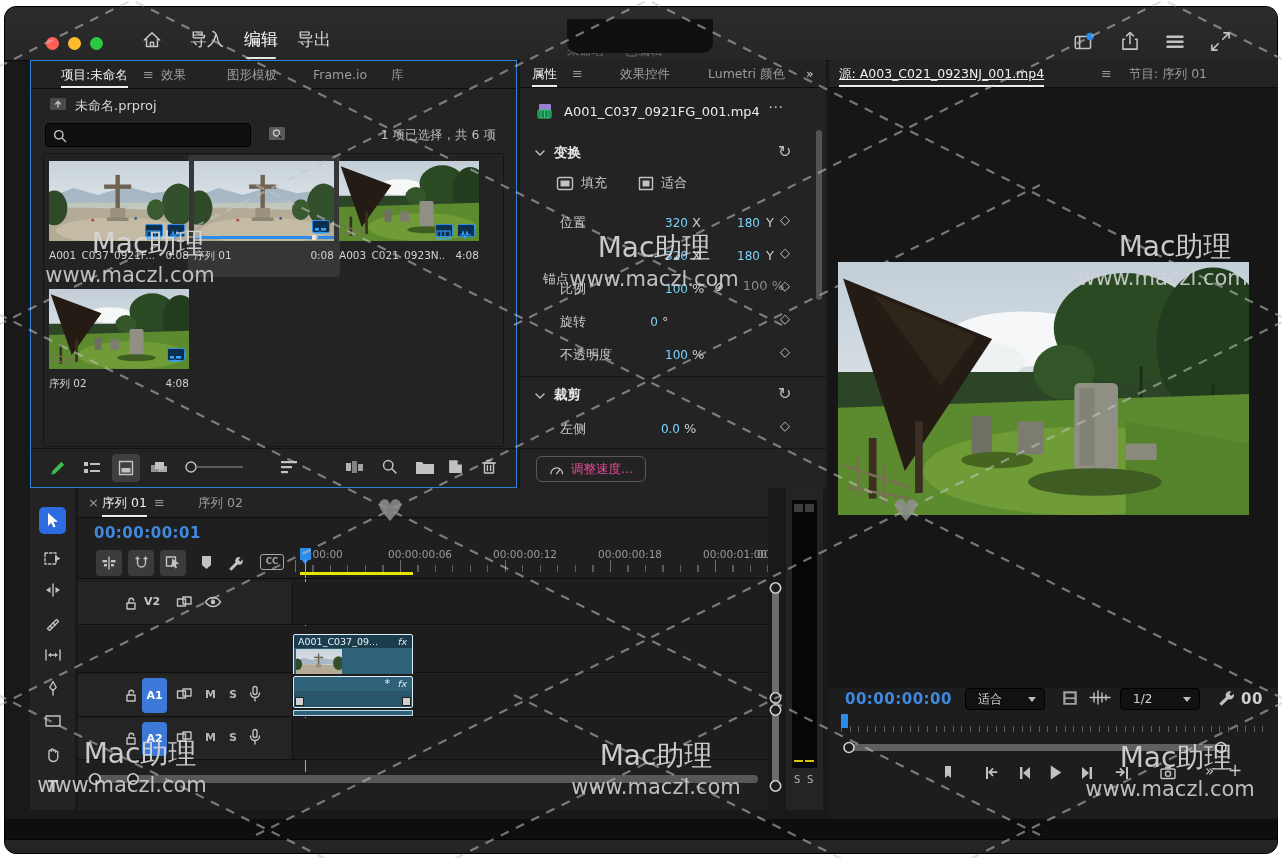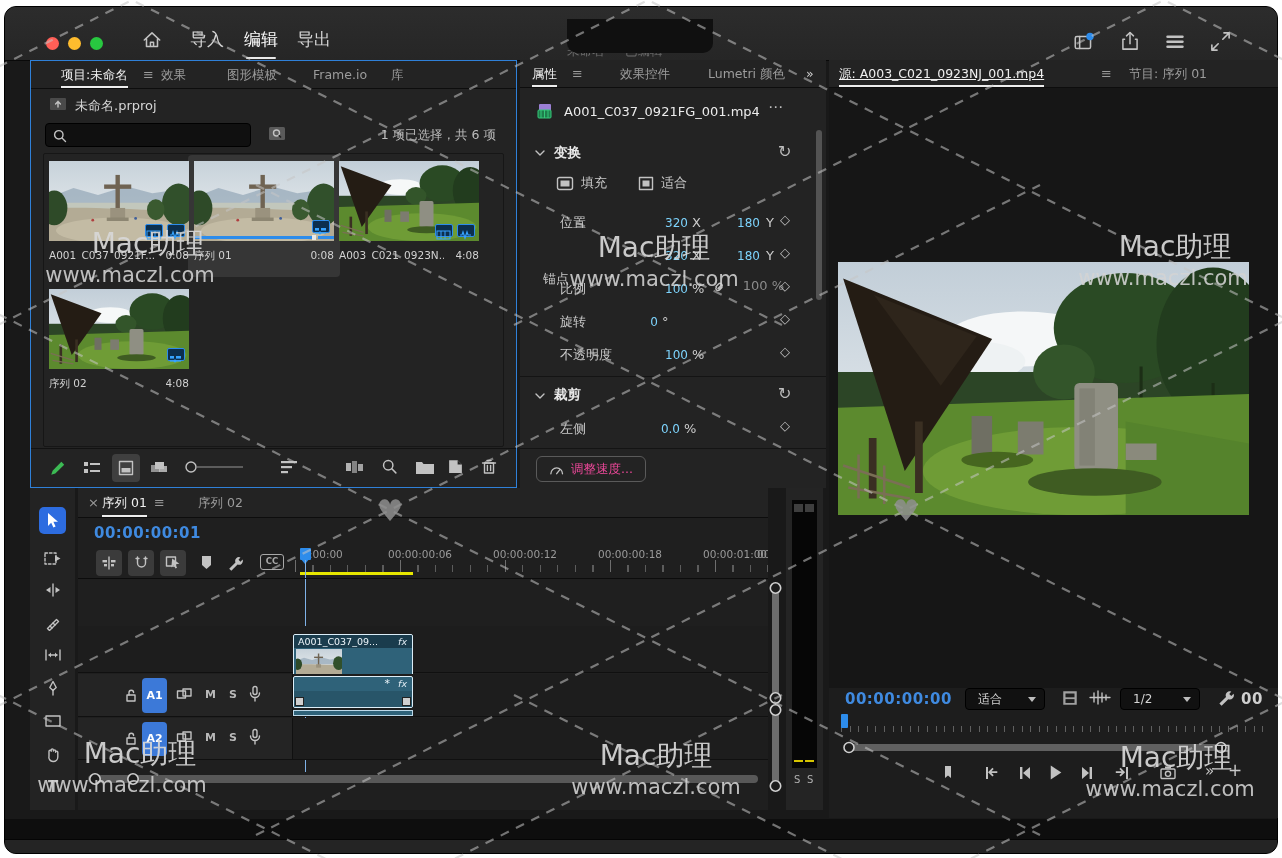--- a/index.html
+++ b/index.html
@@ -623,20 +623,37 @@
     </div>
 
     <div class="abs" style="left:222px;top:84px;width:113px;height:3px;background:#e6e600;"></div>
 
     <div class="abs" style="left:222px;top:60px;width:11px;height:12px;background:#2d8ceb;border-radius:1px;"></div>
     <div class="abs" style="left:222px;top:70px;width:0;height:0;border-left:5.5px solid transparent;border-right:5.5px solid transparent;border-top:6px solid #2d8ceb;"></div>
     <div class="abs" style="left:227px;top:72px;width:1px;height:212px;background:#7fb2e8;"></div>
 
     <div class="abs" style="left:0;top:90px;width:100%;height:1px;background:#0c0c0c;"></div>
 
+    <div class="abs" style="left:0;top:94px;width:100%;height:43px;border-bottom:1px solid #101010;background:#1d1d1d;">
+      <div class="abs" style="left:0;top:0;width:215px;height:100%;background:#242424;border-right:1px solid #101010;">
+        <svg class="abs" style="left:46px;top:14px;" width="14" height="15" viewBox="0 0 14 15">
+            <rect class="ic" x="3" y="7" width="8" height="6"></rect>
+            <path class="ic" d="M5 7V4.6a2.3 2.3 0 014.6 0"></path>
+          </svg>
+        <div class="abs" style="left:66px;top:13px;color:#c8c8c8;font-size:11px;font-weight:bold;">V2</div>
+        <svg class="abs" style="left:98px;top:13px;" width="17" height="15" viewBox="0 0 17 15">
+            <rect class="ic" x="1.5" y="4" width="8" height="7"></rect>
+            <rect class="ic" x="7" y="2" width="8" height="7"></rect>
+          </svg>
+        <svg class="abs" style="left:126px;top:13px;" width="18" height="14" viewBox="0 0 18 14">
+            <path class="ic" d="M1.5 7s3-4.5 7.5-4.5S16.5 7 16.5 7s-3 4.5-7.5 4.5S1.5 7 1.5 7z"></path>
+            <circle class="icf" cx="9" cy="7" r="2.2"></circle>
+          </svg>
+      </div>
+    </div>
 
     <div class="abs" style="left:0;top:138px;width:100%;height:47px;border-bottom:1px solid #101010;background:#1d1d1d;">
       <div class="clip" style="left:215px;top:8px;width:120px;height:42px;">
         <div class="abs" style="left:0;top:0;width:100%;height:13px;background:rgba(10,30,42,.55);"></div>
         <div class="cliptitle">A001_C037_09...</div>
         <div class="abs fx" style="right:5px;top:1px;">fx</div>
         <svg class="abs" style="left:2px;top:14px;" width="46px" height="26" viewBox="0 0 160 92" preserveAspectRatio="none">
           <rect width="160" height="92" fill="url(#sky1)"></rect>
           <path d="M0 42L28 31 56 39 88 29 118 37 160 31V54H0Z" fill="#9fb0be" opacity=".85"></path>
           <path d="M0 55C40 51 120 59 160 55V92H0Z" fill="#b3ab95"></path>

